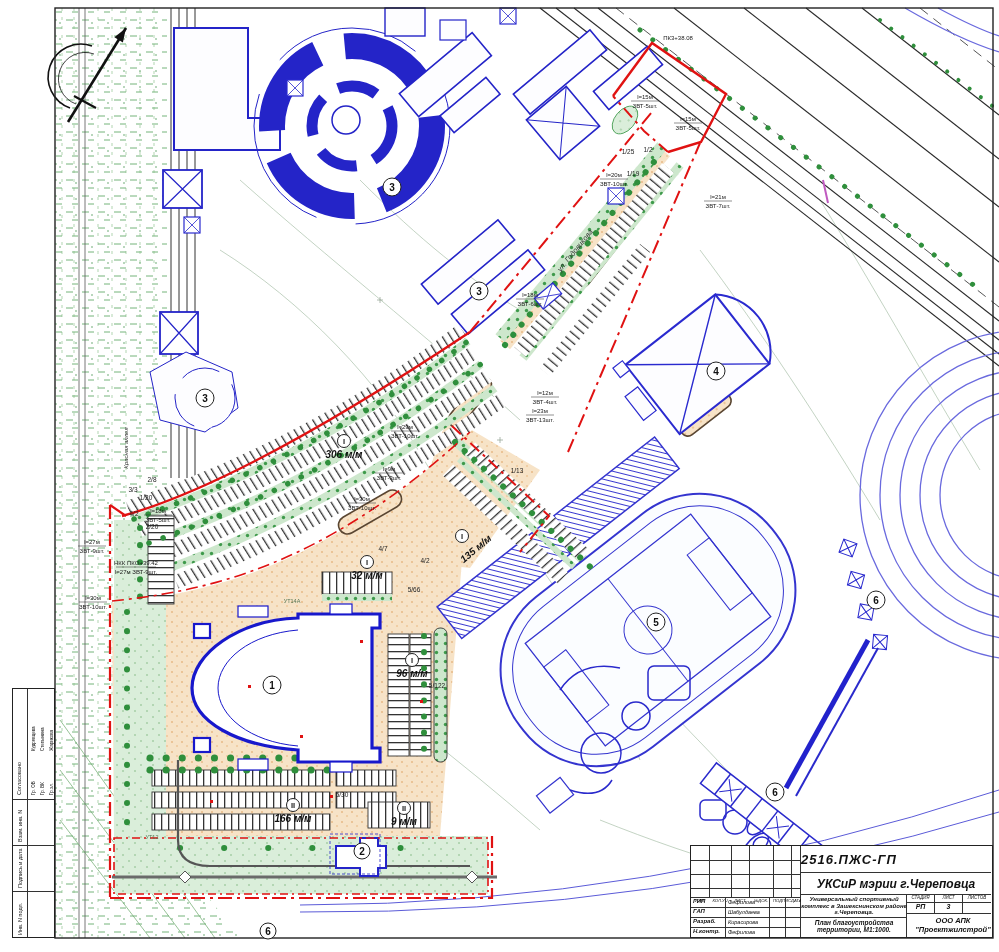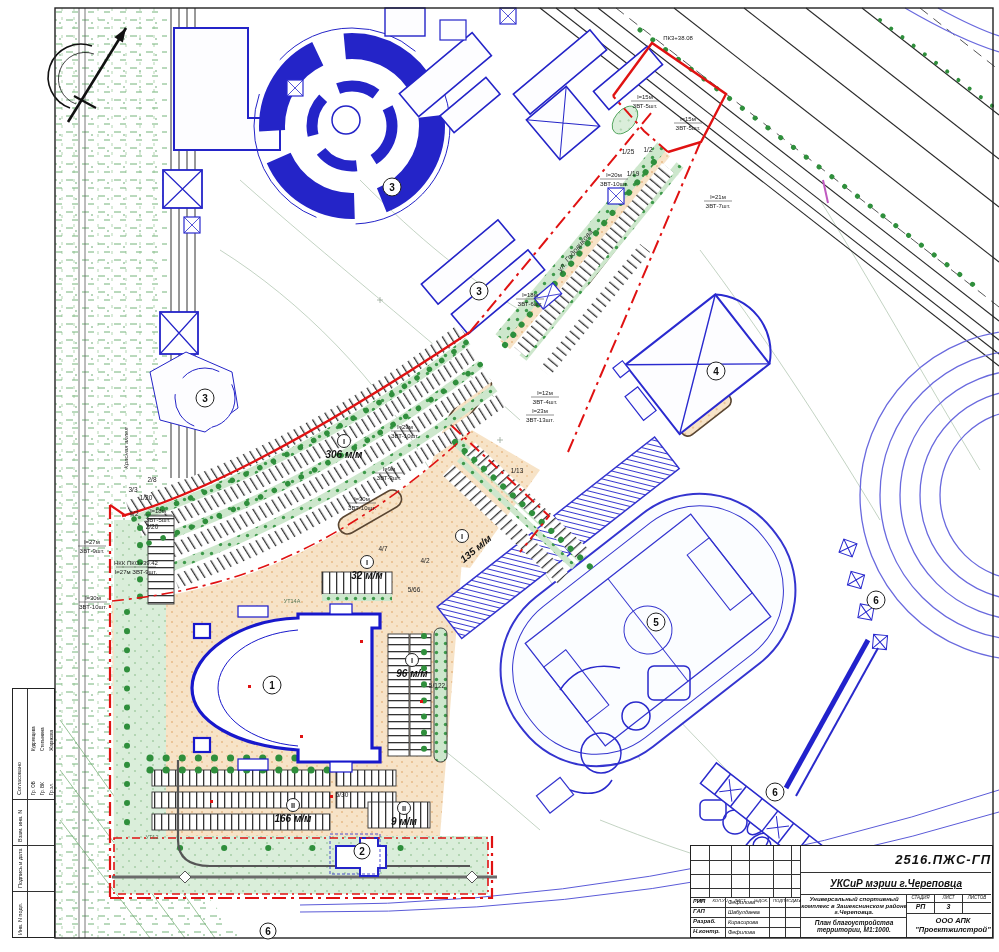--- a/index.html
+++ b/index.html
@@ -12,22 +12,22 @@
   .plabel{font-size:10px;font-weight:bold;font-style:italic;fill:#111;}
   .ann{font-size:6px;fill:#222;}
   .frac{font-size:6.5px;fill:#222;}
   .street{font-size:7.5px;font-style:italic;fill:#333;}
   .util{font-size:5.5px;fill:#557755;}
   
   .titleblock{position:absolute;left:690px;top:845px;width:303px;height:93px;
               border:1.6px solid #222;box-sizing:border-box;background:#fff;font-style:italic;}
   .tb-abs{position:absolute;box-sizing:border-box;}
   .bline{border-right:1px solid #333;}
-  .tb-doc{font-size:13px;font-weight:bold;text-align:right;line-height:27px;letter-spacing:1px;}
-  .tb-client{font-size:10px;font-weight:bold;text-align:center;line-height:22px;text-decoration:underline;}
+  .tb-doc{font-size:13px;font-weight:bold;text-align:left;line-height:27px;letter-spacing:1px;}
+  .tb-client{font-size:12px;font-weight:bold;text-align:center;line-height:22px;}
   .tb-projname{font-size:6px;font-weight:bold;text-align:center;line-height:1.1;padding-top:1px;}
   .tb-sheettitle{font-size:6.5px;font-weight:bold;text-align:center;line-height:1.15;padding-top:1px;}
   .tb-company{font-size:7.5px;font-weight:bold;text-align:center;line-height:1.2;padding-top:2px;}
   .tb-stagehead{font-size:4.5px;text-align:center;}
   .tb-stageval{font-size:7px;font-weight:bold;text-align:center;}
   .tb-revhead span{font-size:4.2px;display:inline-block;text-align:center;overflow:hidden;}
   .tb-role{font-size:6px;font-weight:bold;}
   .tb-name{font-size:5.5px;}
   .hr{position:absolute;left:0;right:0;border-top:1px solid #333;}
   .vr{position:absolute;top:0;bottom:0;border-left:1px solid #333;}

